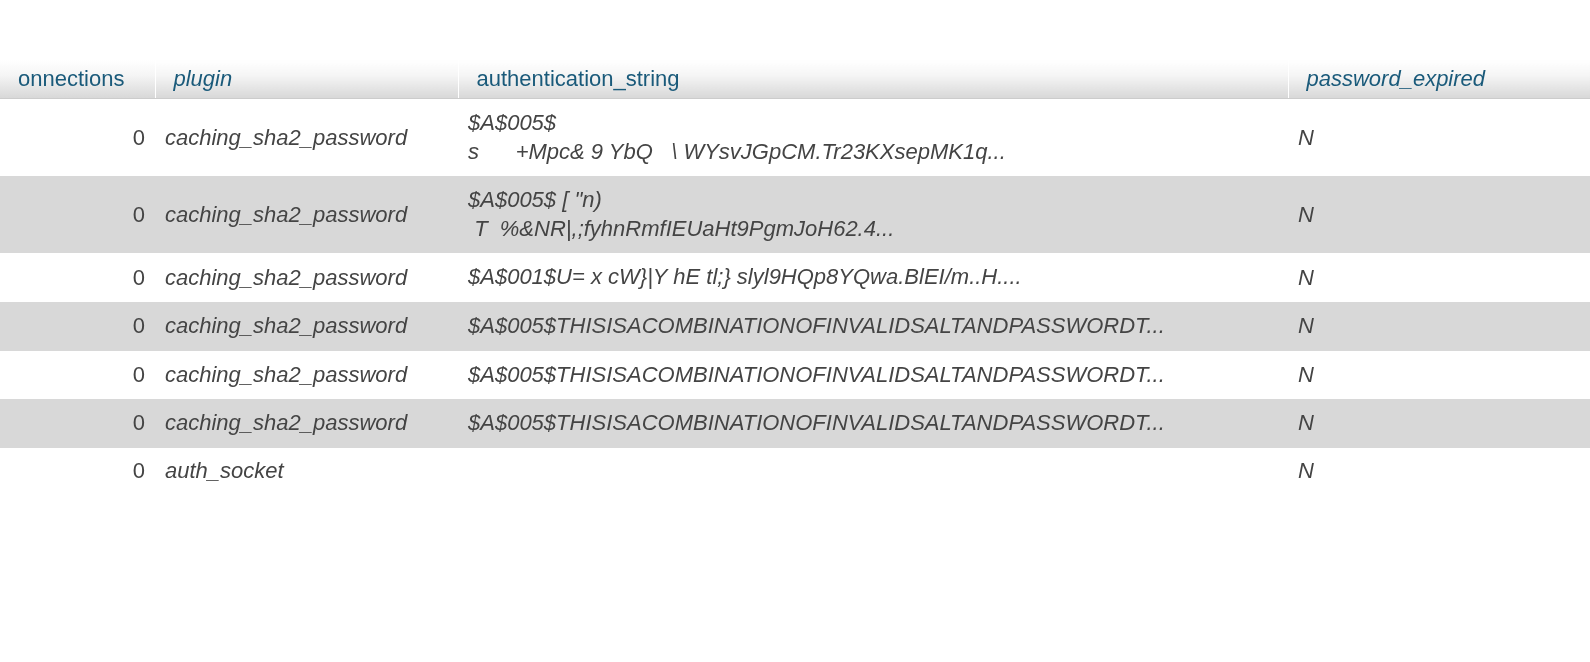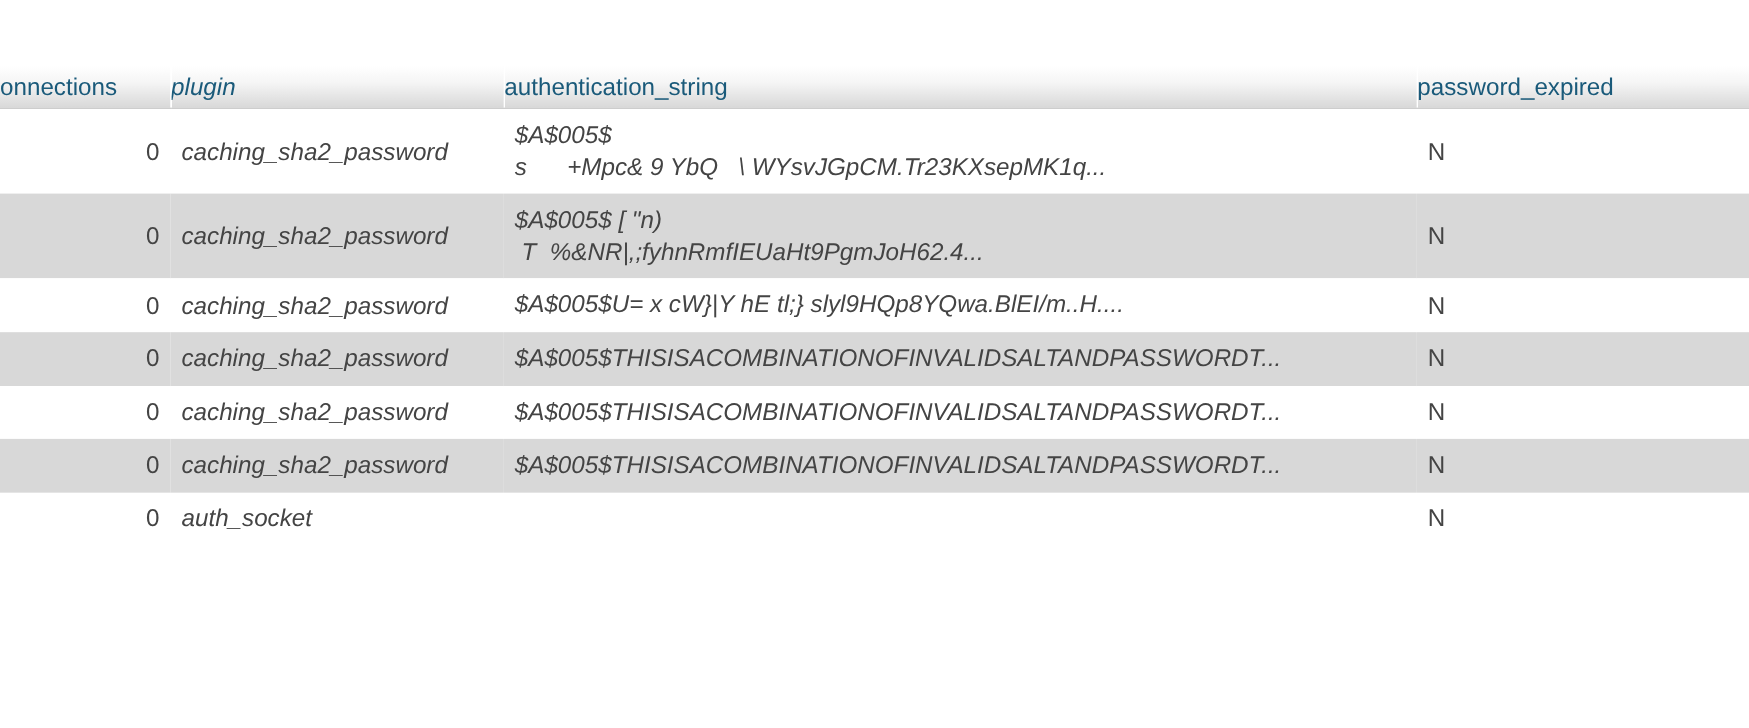--- a/index.html
+++ b/index.html
@@ -13,42 +13,42 @@
   }
   .table {
     width: 100%;
     border-collapse: collapse;
     table-layout: fixed;
   }
   .table th {
     text-align: left;
     font-weight: normal;
     color: #1a5a7a;
-    padding: 6px 0;
+    padding: 6px 18px;
     background: linear-gradient(to bottom, #ffffff 0%, #f5f5f5 40%, #d8d8d8 100%);
     border-right: 1px solid #fff;
     border-bottom: 1px solid #ccc;
     white-space: nowrap;
     overflow: hidden;
   }
   .table td {
     padding: 10px 10px;
     vertical-align: middle;
     color: #444;
   }
   .table tbody tr:nth-child(even) td {
     background: #d8d8d8;
   }
   .table tbody tr:nth-child(odd) td {
     background: #ffffff;
   }
   .col-connections { width: 155px; text-align: right; }
   .col-plugin       { width: 303px; font-style: italic; }
   .col-auth         { width: 830px; }
-  .col-expired      { width: 302px; }
+  .col-expired      { width: 302px; font-style: italic; }
   .num { text-align: right; padding-right: 10px; }
   .auth-cell { white-space: pre-wrap; line-height: 1.3; font-style: italic; }
   .spacer-top { height: 60px; }
 </style>
 </head>
 <body>
 
 <div class="spacer-top"></div>
 
 <table class="table">
@@ -71,21 +71,21 @@
       <tr>
         <td class="col-connections num">0</td>
         <td class="col-plugin">caching_sha2_password</td>
         <td class="col-auth auth-cell">$A$005$ [ "n)
  T  %&amp;NR|,;fyhnRmfIEUaHt9PgmJoH62.4...</td>
         <td class="col-expired">N</td>
       </tr>
       <tr>
         <td class="col-connections num">0</td>
         <td class="col-plugin">caching_sha2_password</td>
-        <td class="col-auth auth-cell">$A$005$U= x cW}|Y hE tl;} slyl9HQp8YQwa.BlEI/m..H....</td>
+        <td class="col-auth auth-cell">$A$001$U= x cW}|Y hE tl;} slyl9HQp8YQwa.BlEI/m..H....</td>
         <td class="col-expired">N</td>
       </tr>
       <tr>
         <td class="col-connections num">0</td>
         <td class="col-plugin">caching_sha2_password</td>
         <td class="col-auth auth-cell">$A$005$THISISACOMBINATIONOFINVALIDSALTANDPASSWORDT...</td>
         <td class="col-expired">N</td>
       </tr>
       <tr>
         <td class="col-connections num">0</td>

